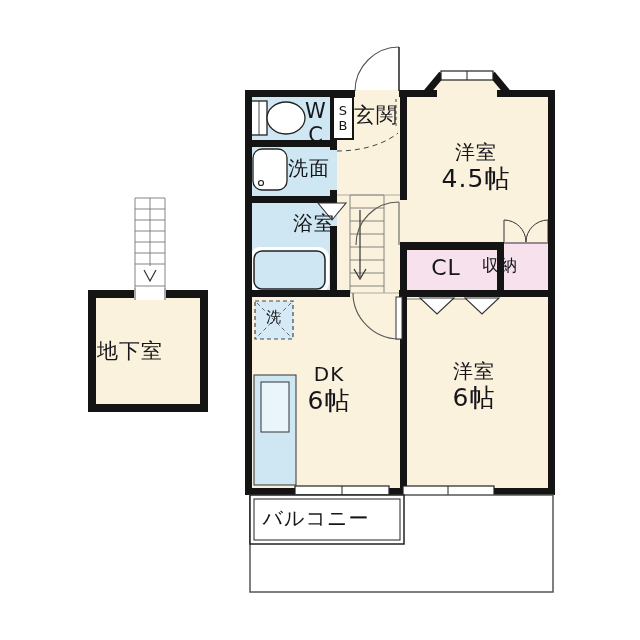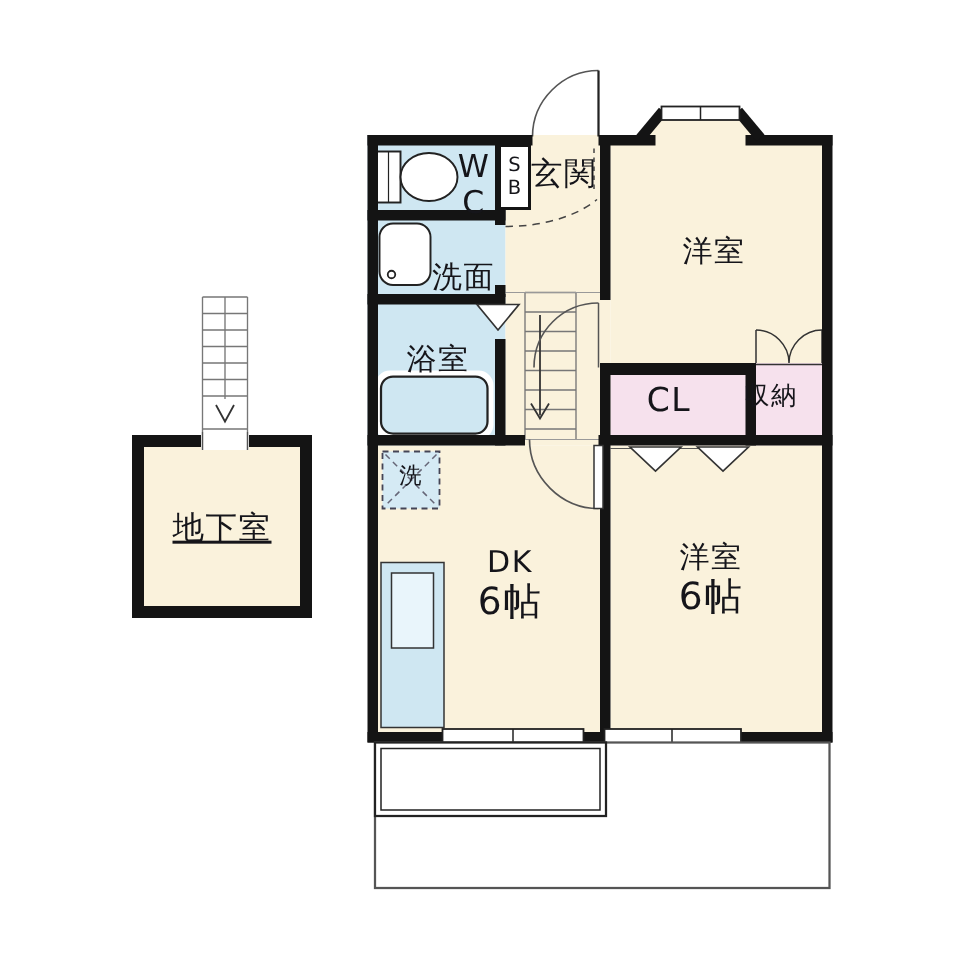--- a/index.html
+++ b/index.html
@@ -3,21 +3,21 @@
 <meta charset="utf-8">
 <style>
   html,body{margin:0;padding:0;background:#fff;}
   .stage{position:relative;width:640px;height:640px;background:#ffffff;overflow:hidden;
          font-family:"DejaVu Sans",sans-serif;}
   .stage svg{position:absolute;left:0;top:0;}
   .lbl{position:absolute;transform:translate(-50%,-50%);color:#15151a;white-space:nowrap;
        text-align:center;line-height:1.1;letter-spacing:1px;}
   .lbl span{display:block;}
   .v{writing-mode:vertical-rl;text-orientation:upright;letter-spacing:0;line-height:1;} .f22{font-size:22px;} .f21{font-size:21px;}
-  .f20{font-size:20px;margin-top:16px;} .f17{font-size:17px;} .f15{font-size:15px;} .f13{font-size:13px;}
+  .f20{font-size:20px;} .f17{font-size:17px;} .f15{font-size:15px;} .f13{font-size:13px;}
   .wc-l{font-size:21px;} .room-main{font-size:20px;} .room-size{font-size:25px;margin-top:2px;}
 </style>
 </head>
 <body>
 
 <div class="stage">
 
   <svg width="640" height="640" viewBox="0 0 640 640">
 
     <g>
@@ -150,35 +150,37 @@
       <rect x="96" y="298" width="104" height="106" fill="#FAF2DC"></rect>
       <rect x="134" y="288" width="32" height="12" fill="#ffffff"></rect>
       <path d="M135,288 V300 M165,288 V300" stroke="#555" stroke-width="1" fill="none"></path>
     </g>
   </svg>
 
   <div class="lbl v wc-l" style="left:315px;top:123px;">WC</div>
   <div class="lbl v f13" style="left:343px;top:118px;">SB</div>
   <div class="lbl f21" style="left:376px;top:116px;font-family:Liberation Serif, serif;">玄関</div>
   <div class="lbl f20" style="left:309px;top:168px;">洗面</div>
-  <div class="lbl f20" style="left:292px;top:223px;">浴室</div>
+  <div class="lbl f20" style="left:314px;top:223px;">浴室</div>
 
   <div class="lbl" style="left:476px;top:167px;">
     <span class="room-main">洋室</span>
+    <span class="room-size">4.5帖</span>
   </div>
 
   <div class="lbl f22" style="left:446px;top:268px;">CL</div>
-  <div class="lbl f17" style="left:514px;top:265px;">収納</div>
+  <div class="lbl f17" style="left:500px;top:265px;">収納</div>
 
-  <div class="lbl" style="left:340px;top:389px;">
+  <div class="lbl" style="left:329px;top:389px;">
     <span class="room-main">DK</span>
     <span class="room-size">6帖</span>
   </div>
 
   <div class="lbl" style="left:474px;top:386px;">
     <span class="room-main">洋室</span>
     <span class="room-size">6帖</span>
   </div>
 
-  <div class="lbl f21" style="left:148px;top:352px;text-decoration:underline;">地下室</div>
+  <div class="lbl f21" style="left:130px;top:352px;">地下室</div>
+  <div class="lbl f20" style="left:316px;top:518px;">バルコニー</div>
   <div class="lbl f15" style="left:274px;top:317px;">洗</div>
 
 </div>
 
 </body></html>

